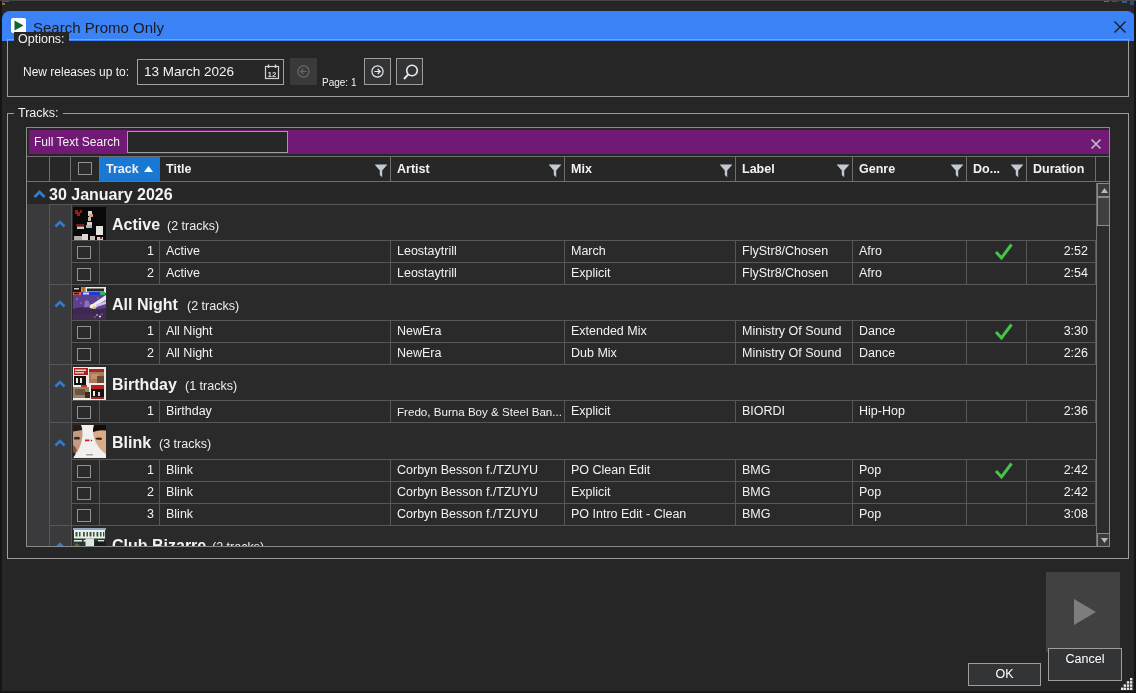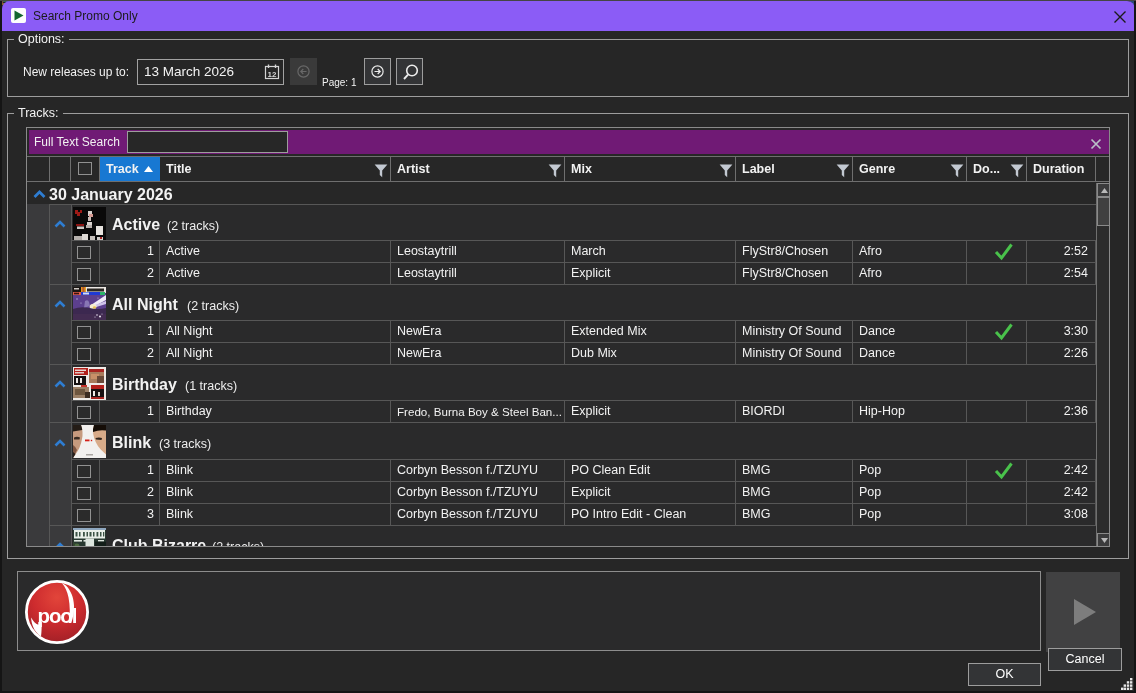--- a/index.html
+++ b/index.html
@@ -1,19 +1,19 @@
 <!DOCTYPE html>
 <html><head>
 <meta charset="utf-8">
 <style>
 html,body{margin:0;padding:0}
 #w{position:relative;width:1136px;height:693px;background:#262626;font-family:"Liberation Sans",sans-serif;color:#f2f2f2;overflow:hidden}
 .ab{position:absolute;box-sizing:border-box}
 
-#tb{left:2px;top:1px;width:1133px;height:30px;background:#8b5cf6;color:#1b1b1b;font-size:12px;border-radius:8px 8px 0 0}
+#tb{left:2px;top:11px;width:1133px;height:30px;background:#3b82f6;color:#1b1b1b;font-size:15px;border-radius:8px 8px 0 0}
 
 .grp{border:1px solid #9d9d9d}
 .glab{position:absolute;top:-8px;left:6px;background:#262626;padding:0 4px;font-size:12.5px;color:#f2f2f2}
 
 .btn{background:#333436;border:1px solid #9d9d9d;font-size:12.5px;text-align:center;color:#fff}
 
 #tbl{left:26px;top:127px;width:1084px;height:420px;border:1px solid #8a8a8a;background:#272727;overflow:hidden}
 #fts{left:2px;top:2px;width:1080px;height:24px;background:#701a75}
 #hdr{left:0;top:28px;width:1083px;height:26px;border-top:1px solid #6f6f6f;border-bottom:1px solid #6f6f6f;font-weight:bold;font-size:12.5px}
 .hc{position:absolute;box-sizing:border-box;top:0;height:24px;border-right:1px solid #6f6f6f;line-height:24px;padding-left:6px}
@@ -415,43 +415,28 @@
         </div>
       <div class="ab" style="left:0;top:14px;width:13px;height:29px;background:#404040;border:1px solid #8a8a8a"></div>
       <div class="ab" style="left:0;top:350px;width:13px;height:14px;background:#3b3b3c;border:1px solid #8a8a8a">
           <svg style="position:absolute;left:3px;top:4px" width="7" height="5" viewBox="0 0 7 5">
             <polygon points="0,0 7,0 3.5,5" fill="#b9b9b9"></polygon>
           </svg>
         </div>
     </div>
   </div>
 
-  <div class="ab" style="left:17px;top:571px;width:1024px;height:80px;border:1px solid #8d8d8d;background:#2a2a2b">
-    <svg class="ab" style="left:6px;top:7px" width="66" height="66" viewBox="0 0 66 66">
-      <defs>
-          <radialGradient id="pg" cx="50%" cy="26%" r="80%">
-            <stop offset="0%" stop-color="#e2453a"></stop>
-            <stop offset="50%" stop-color="#cd2b2e"></stop>
-            <stop offset="100%" stop-color="#9c1f26"></stop>
-          </radialGradient>
-        </defs>
-      <circle cx="33" cy="33" r="30.6" fill="url(#pg)" stroke="#fff" stroke-width="2.8"></circle>
-      <text x="13.5" y="43.5" font-family="Liberation Sans" font-weight="bold" font-size="20.5" fill="#fff" letter-spacing="-1.1">pool</text>
-      <path d="M47.3 44 L44.9 44 C46.2 35.5 46.1 26.5 44.5 18.5 C43.3 12.8 41.2 7.7 37.8 4 C39.1 4.7 40.9 5.8 42.4 7 C46.9 11.7 49.7 18.6 50 26.6 C50.2 32.6 49.3 38.5 47.3 44 Z" fill="#fff"></path>
-      <path d="M14.3 43 L17.7 43 C17.7 48.5 17.6 53.5 17 57.5 C13.4 55.4 10.4 51.6 8.7 46.8 C7.8 44.2 7.2 41.4 7.1 38.6 C9.1 42.4 11.5 44.9 14.3 45.7 Z" fill="#fff"></path>
-    </svg>
-  </div>
   <div class="ab" style="left:1046px;top:572px;width:74px;height:80px;background:#414142">
     <svg class="ab" style="left:28px;top:27px" width="22" height="26" viewBox="0 0 22 26">
         <polygon points="0,0 22,13 0,26" fill="#7d7d7d"></polygon>
       </svg>
   </div>
 
   <div class="ab btn" style="left:968px;top:663px;width:73px;height:23px;line-height:21px">OK</div>
-  <div class="ab btn" style="left:1048px;top:648px;width:74px;height:23px;line-height:21px">Cancel</div>
+  <div class="ab btn" style="left:1048px;top:648px;width:74px;height:33px;line-height:21px">Cancel</div>
 
   <svg class="ab" style="left:1121px;top:678px" width="13" height="13" viewBox="0 0 13 13">
     <g fill="#e8e8e8">
         <rect x="9" y="0" width="2.4" height="2.4"></rect>
         <rect x="9" y="3.2" width="2.4" height="2.4"></rect>
         <rect x="9" y="6.4" width="2.4" height="2.4"></rect>
         <rect x="9" y="9.6" width="2.4" height="2.4"></rect>
         <rect x="5.8" y="3.2" width="2.4" height="2.4"></rect>
         <rect x="5.8" y="6.4" width="2.4" height="2.4"></rect>
         <rect x="5.8" y="9.6" width="2.4" height="2.4"></rect>

